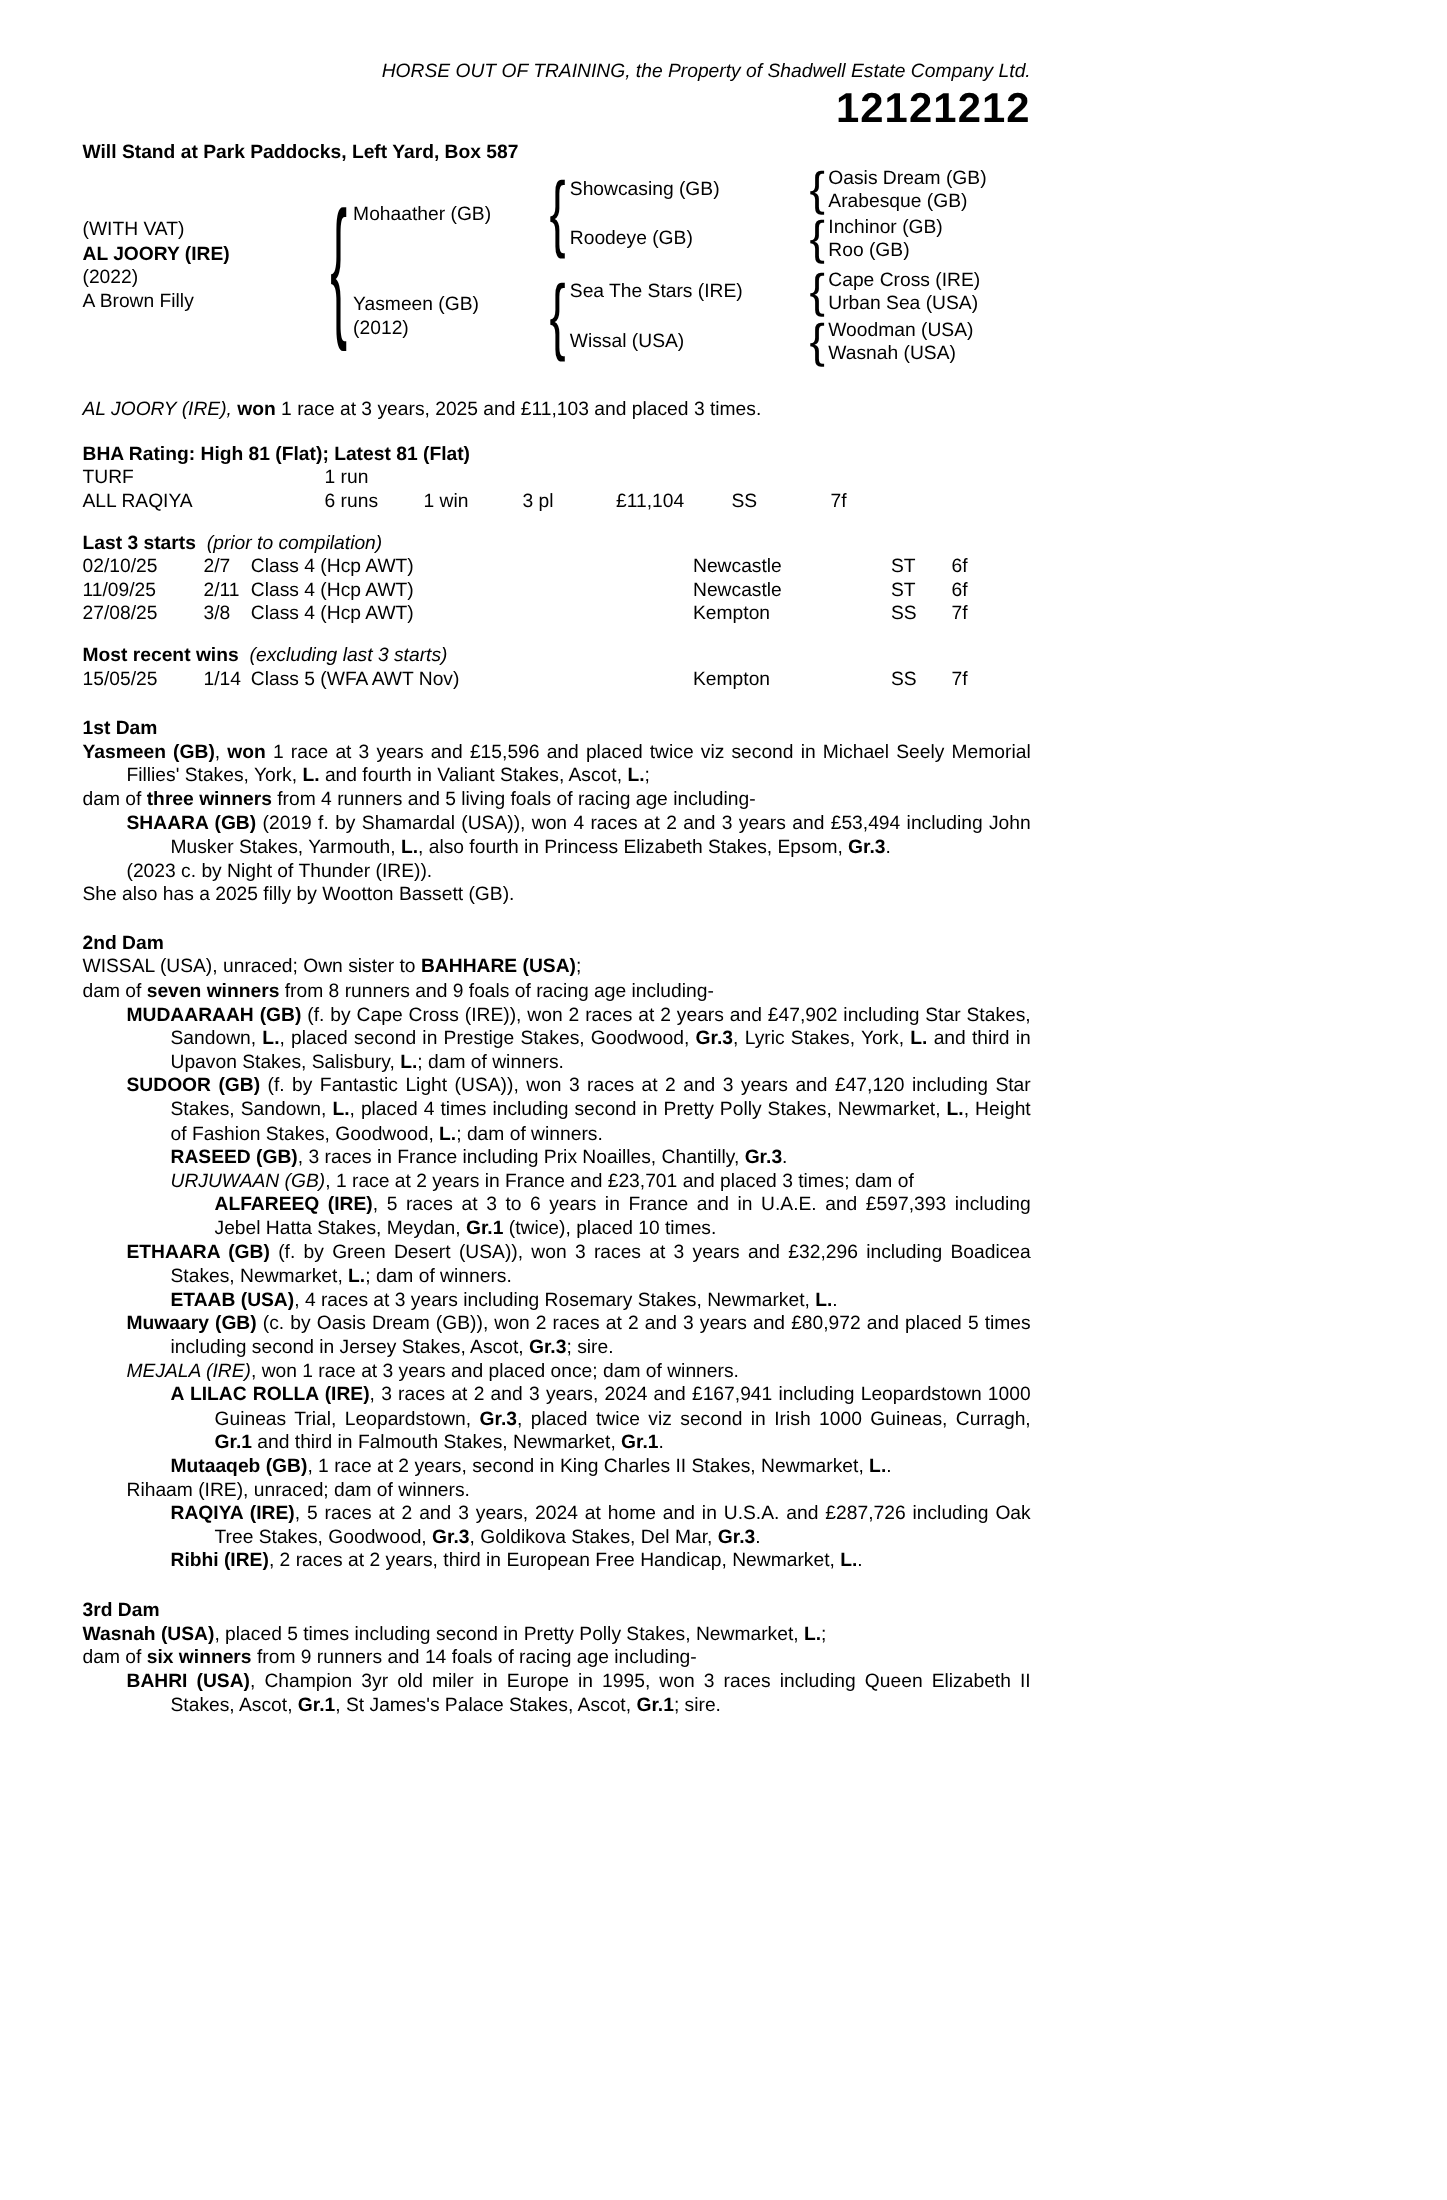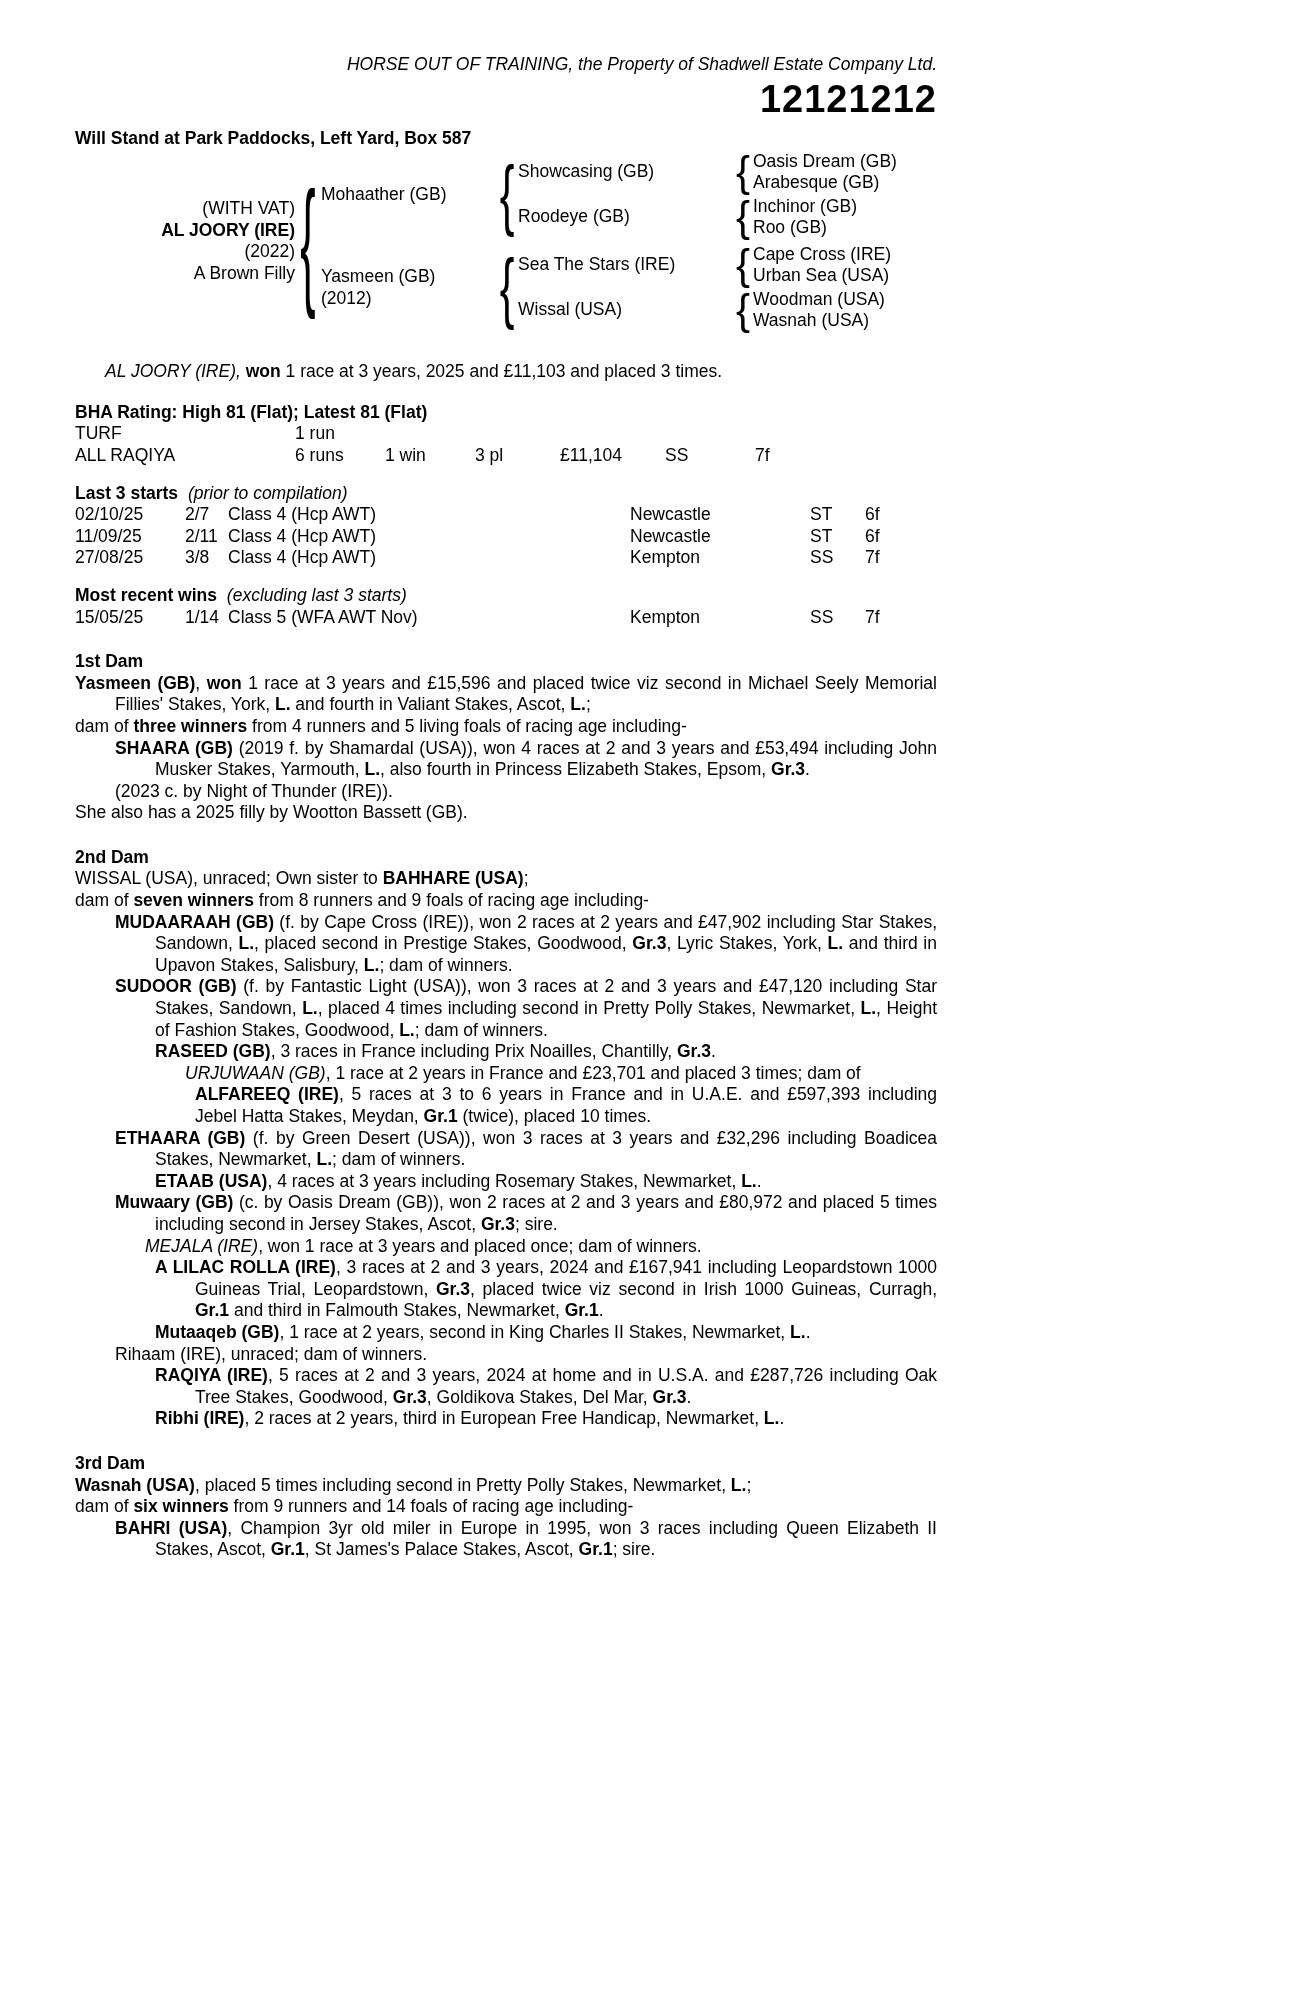--- a/index.html
+++ b/index.html
@@ -7,32 +7,32 @@
   body {
     width:1315px; height:2000px;
     color:#000;
     font-family:"Liberation Sans", sans-serif;
     font-size:17.5px;
     line-height:21.6px;
   }
   .page { width:1315px; height:2000px; padding:54px 0 0 75px; }
   .content { width:862px; }
   .b { font-weight:bold; }
-  .i { font-style:italic;margin-left:30px; }
+  .i { font-style:italic; }
 
   .header-italic { font-style:italic; text-align:right; }
 
   .lot-row { display:flex; justify-content:flex-end; align-items:baseline; margin-top:3px; }
   .lot { font-size:38px; font-weight:bold; line-height:40px; letter-spacing:1px; }
 
   .stand { font-weight:bold; margin-top:9px; }
 
   
   .pedigree { display:flex; align-items:center; margin-top:2px; min-height:178px; }
-  .ped-horse { width:220px;text-align:right; }
+  .ped-horse { width:220px; }
   .ped-horse > div { line-height:21.6px; }
   .horse-name { font-weight:bold; }
   .brace {
     display:flex; align-items:center; justify-content:center;
     line-height:1; user-select:none; font-weight:normal;
   }
   .brace.big { width:26px; font-size:46px; transform:scaleY(3.05); }
   .brace.med { width:22px; font-size:44px; transform:scaleY(1.75); }
   .brace.sm  { width:20px; font-size:42px; transform:scaleY(1.02); }
   .ped-right { display:flex; flex-direction:column; gap:6px; }

